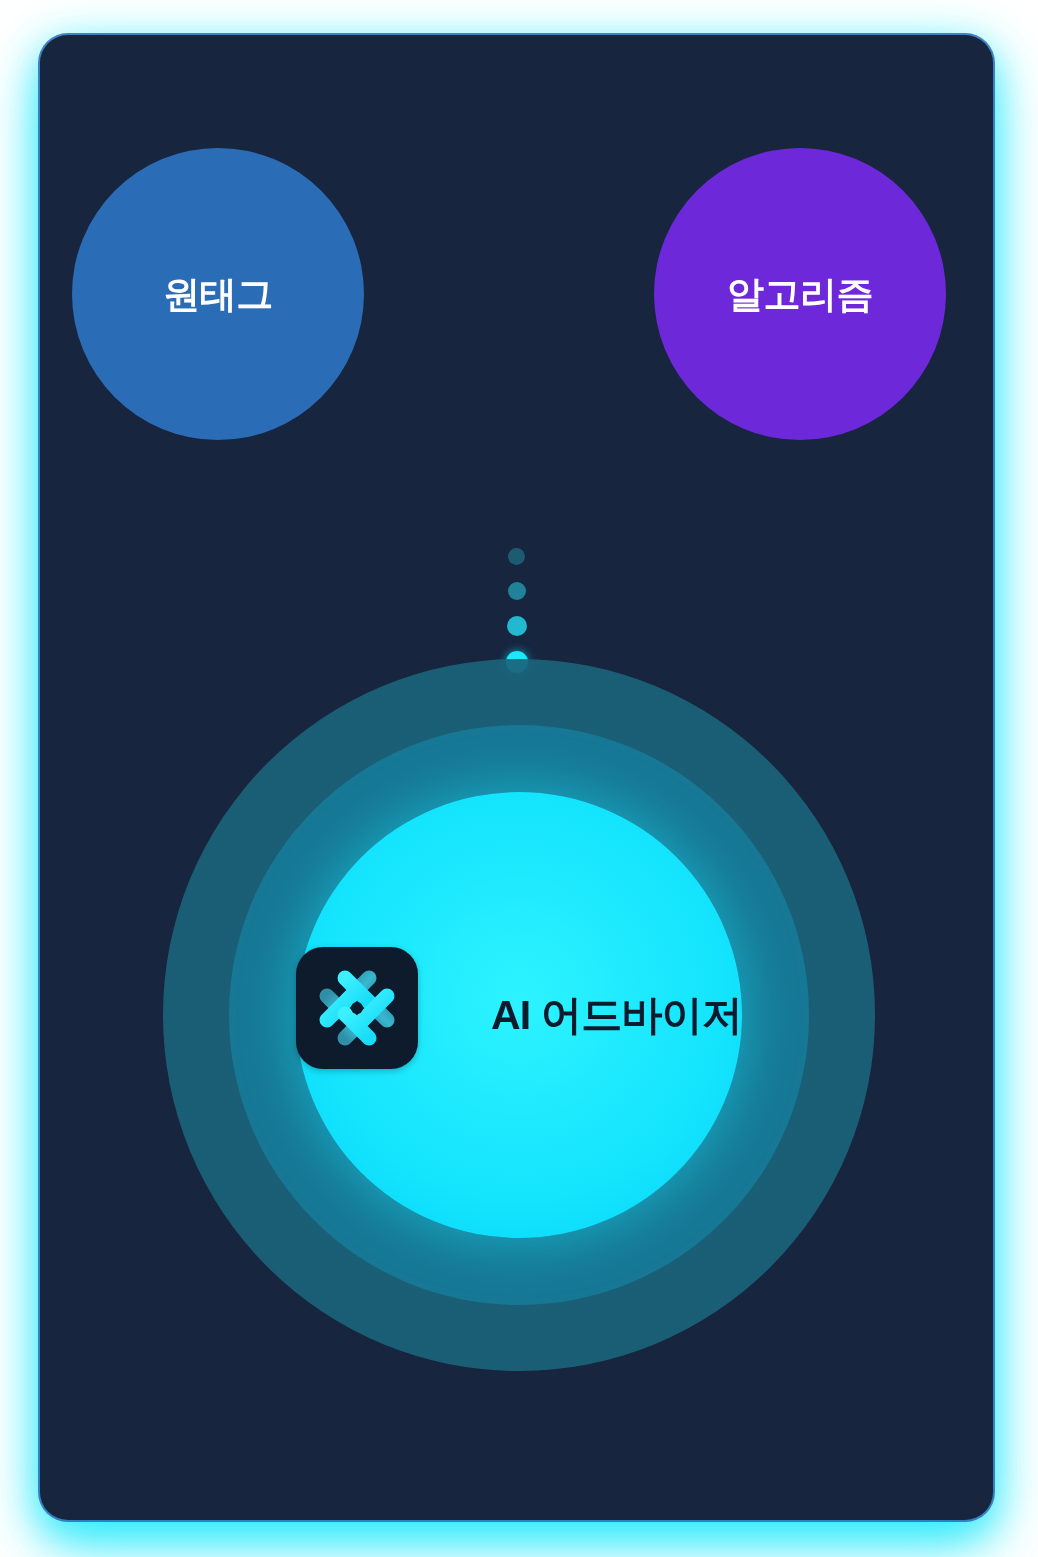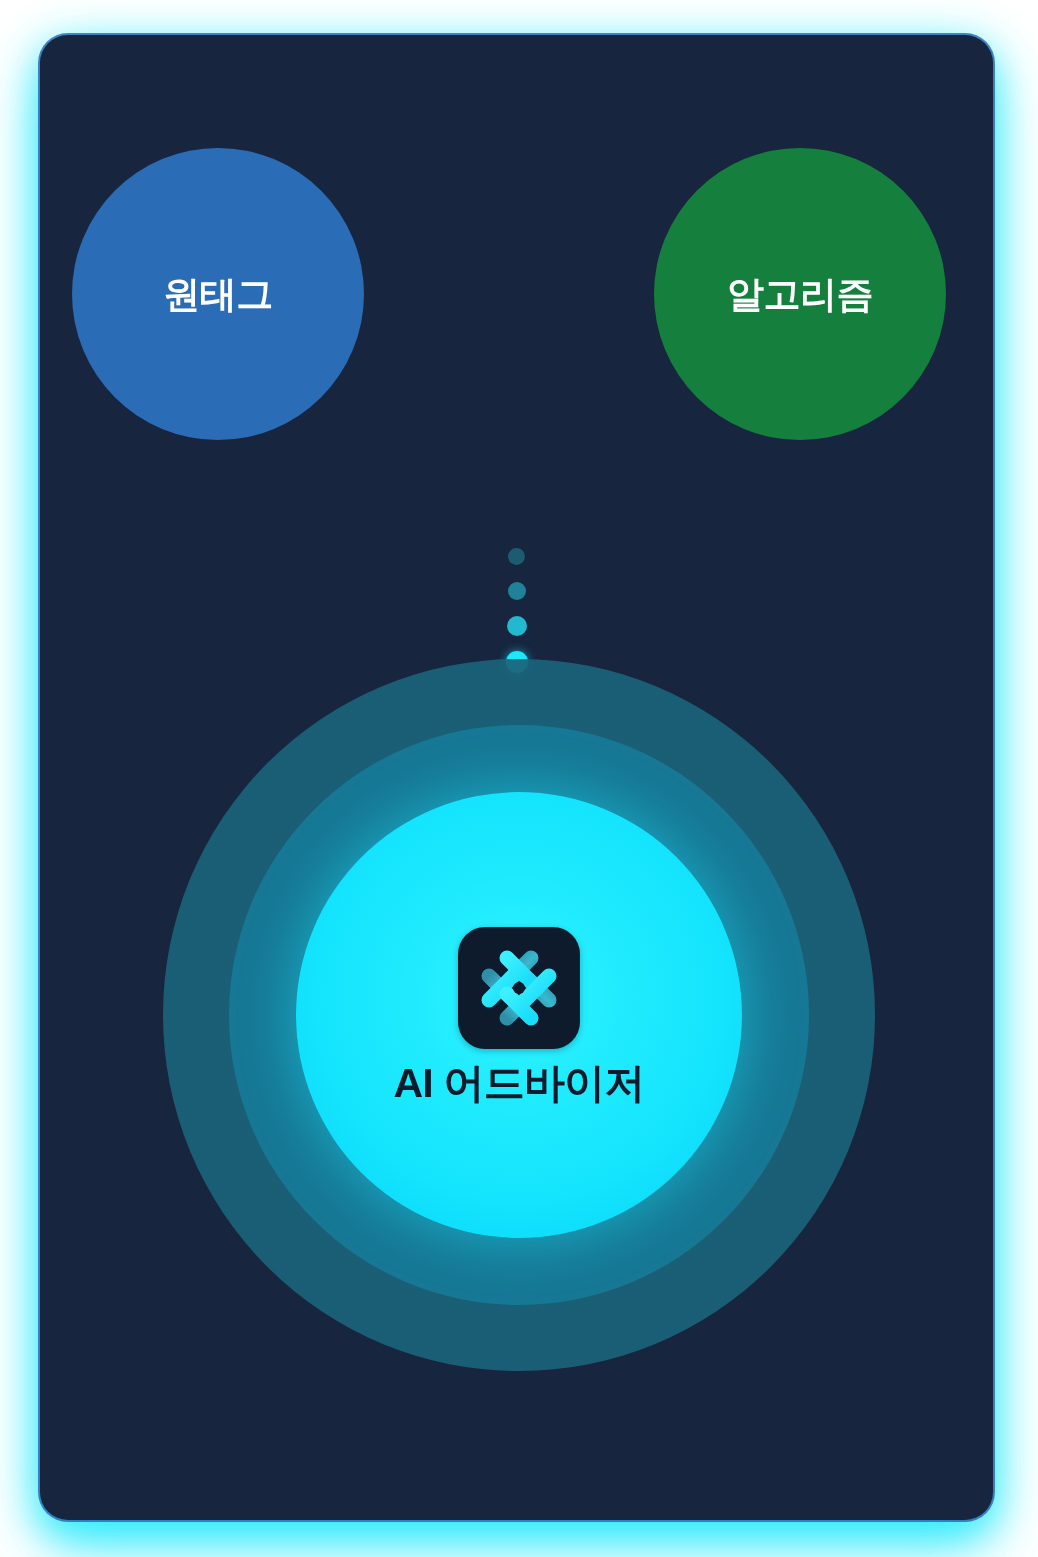--- a/index.html
+++ b/index.html
@@ -54,21 +54,21 @@
     color: #ffffff;
     font-size: 37px;
     font-weight: 700;
     letter-spacing: -0.5px;
     line-height: 1;
     white-space: nowrap;
     user-select: none;
   }
   #bubble-0 { left: 32px;  background: #2a6cb5; z-index: 1; }
   #bubble-1 { left: 324px; background: rgba(84,104,232,0.92); z-index: 3; }
-  #bubble-2 { left: 614px; background: #15803d; z-index: 2; }
+  #bubble-2 { left: 614px; background: #6d28d9; z-index: 2; }
   #bubble-1 .bubble-label { letter-spacing: -0.8px; }
 
   
   #dots {
     position: absolute;
     left: 0;
     top: 478px;
     width: 953px;
     height: 170px;
   }
@@ -120,23 +120,22 @@
   }
   #ring-core {
     width: 446px; height: 446px;
     background: radial-gradient(circle at 50% 46%,
         #2df3ff 0%,
         #14e4fd 62%,
         #0ad8fb 88%,
         #07cdf6 100%);
     box-shadow: 0 0 46px 10px rgba(29,233,251,0.35);
     display: flex;
-    flex-direction: column;
     align-items: center;
-    justify-content: center;
+    justify-content: space-between;
   }
 
   
   #logo-tile {
     width: 122px;
     height: 122px;
     border-radius: 27px;
     background: #0d1b2d;
     display: flex;
     align-items: center;

